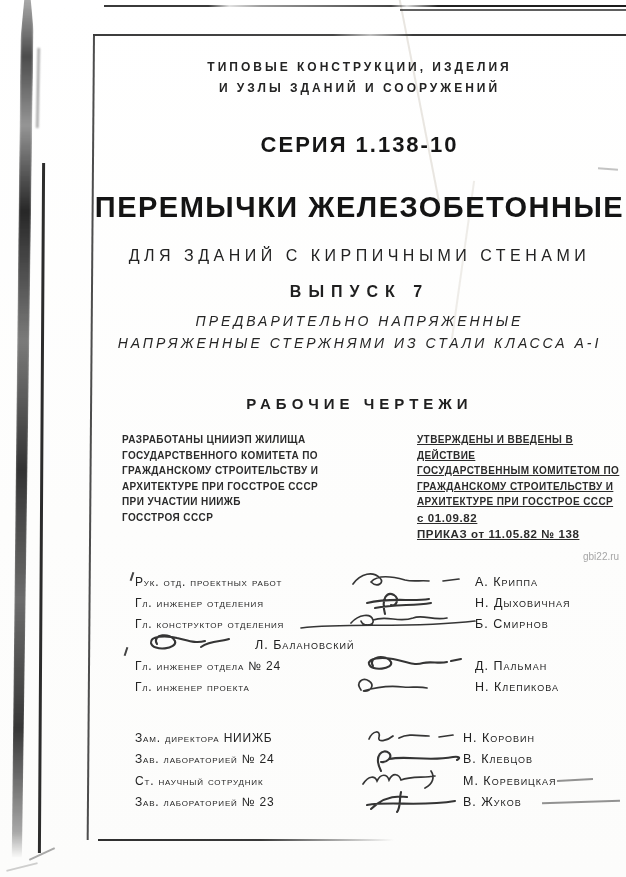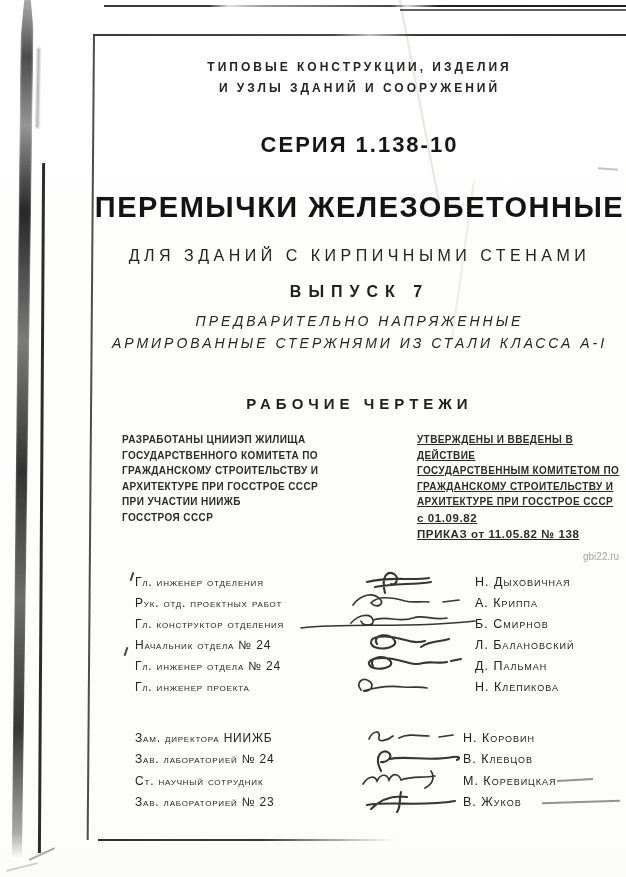--- a/index.html
+++ b/index.html
@@ -156,21 +156,21 @@
     <div>И  УЗЛЫ  ЗДАНИЙ  И  СООРУЖЕНИЙ</div>
   </div>
 
   <div class="centered series">СЕРИЯ  1.138-10</div>
   <div class="centered main-title">ПЕРЕМЫЧКИ  ЖЕЛЕЗОБЕТОННЫЕ</div>
   <div class="centered subtitle">ДЛЯ ЗДАНИЙ С КИРПИЧНЫМИ СТЕНАМИ</div>
   <div class="centered issue">ВЫПУСК 7</div>
 
   <div class="centered description">
     <div>ПРЕДВАРИТЕЛЬНО НАПРЯЖЕННЫЕ</div>
-    <div>АРМИРОВАННЫЕ СТЕРЖНЯМИ ИЗ СТАЛИ КЛАССА А-I</div>
+    <div>НАПРЯЖЕННЫЕ СТЕРЖНЯМИ ИЗ СТАЛИ КЛАССА А-I</div>
   </div>
 
   <div class="centered doc-type">РАБОЧИЕ  ЧЕРТЕЖИ</div>
 
   <div class="col col-left">
     <div>РАЗРАБОТАНЫ ЦНИИЭП ЖИЛИЩА</div>
     <div>ГОСУДАРСТВЕННОГО КОМИТЕТА ПО</div>
     <div>ГРАЖДАНСКОМУ СТРОИТЕЛЬСТВУ И</div>
     <div>АРХИТЕКТУРЕ ПРИ ГОССТРОЕ СССР</div>
     <div>ПРИ УЧАСТИИ НИИЖБ</div>
@@ -184,48 +184,47 @@
     <div>АРХИТЕКТУРЕ ПРИ ГОССТРОЕ СССР</div>
     <div class="order">с 01.09.82</div>
     <div class="order">ПРИКАЗ от 11.05.82 № 138</div>
   </div>
 
   <div class="pen-tick tick-1"></div>
   <div class="pen-tick tick-2"></div>
 
   <div class="sig-section sig-design">
     <div class="sig-row">
+      <span class="sig-label">Рук. отд. проектных работ</span>
+      <span class="sig-sign">
+        <svg width="128" height="26" viewBox="0 0 128 26">
+            <path class="scribble" d="M6 15 C14 4 26 2 33 9 C38 14 30 19 24 13 C30 6 44 7 58 11 C66 13 74 11 82 12 M96 12 L112 10"></path>
+          </svg>
+      </span>
+      <span class="sig-name">А. Криппа</span>
+    </div>
+    <div class="sig-row">
       <span class="sig-label">Гл. инженер отделения</span>
       <span class="sig-sign">
         <svg width="128" height="26" viewBox="0 0 128 26">
             <path class="scribble scribble-bold" d="M38 24 C34 8 40 1 47 5 C53 9 49 17 44 15 M20 13 C44 7 64 12 82 9 M28 18 C48 14 66 16 84 13"></path>
           </svg>
       </span>
       <span class="sig-name">Н. Дыховичная</span>
-    </div>
-    <div class="sig-row">
-      <span class="sig-label">Рук. отд. проектных работ</span>
-      <span class="sig-sign">
-        <svg width="128" height="26" viewBox="0 0 128 26">
-            <path class="scribble" d="M6 15 C14 4 26 2 33 9 C38 14 30 19 24 13 C30 6 44 7 58 11 C66 13 74 11 82 12 M96 12 L112 10"></path>
-          </svg>
-      </span>
-      <span class="sig-name">А. Криппа</span>
     </div>
     <div class="sig-row">
       <span class="sig-label">Гл. конструктор отделения</span>
       <span class="sig-sign">
         <svg width="180" height="26" viewBox="0 0 180 26" style="left:-48px">
             <path class="scribble" d="M52 12 C60 3 72 2 74 9 C76 15 64 16 62 10 M74 9 C88 4 100 12 114 7 C124 3 134 10 148 7 M2 17 C50 11 110 18 176 10"></path>
           </svg>
       </span>
       <span class="sig-name">Б. Смирнов</span>
     </div>
     <div class="sig-row">
-      <span class="sig-label">Начальник отдела № 24</span>
       <span class="sig-sign">
         <svg width="128" height="26" viewBox="0 0 128 26">
             <path class="scribble scribble-bold" d="M30 12 C24 2 44 0 48 9 C51 17 26 20 24 11 C23 4 38 3 50 6 C60 8 68 12 78 9 M74 15 C84 8 94 10 102 7"></path>
           </svg>
       </span>
       <span class="sig-name">Л. Балановский</span>
     </div>
     <div class="sig-row">
       <span class="sig-label">Гл. инженер отдела № 24</span>
       <span class="sig-sign">

